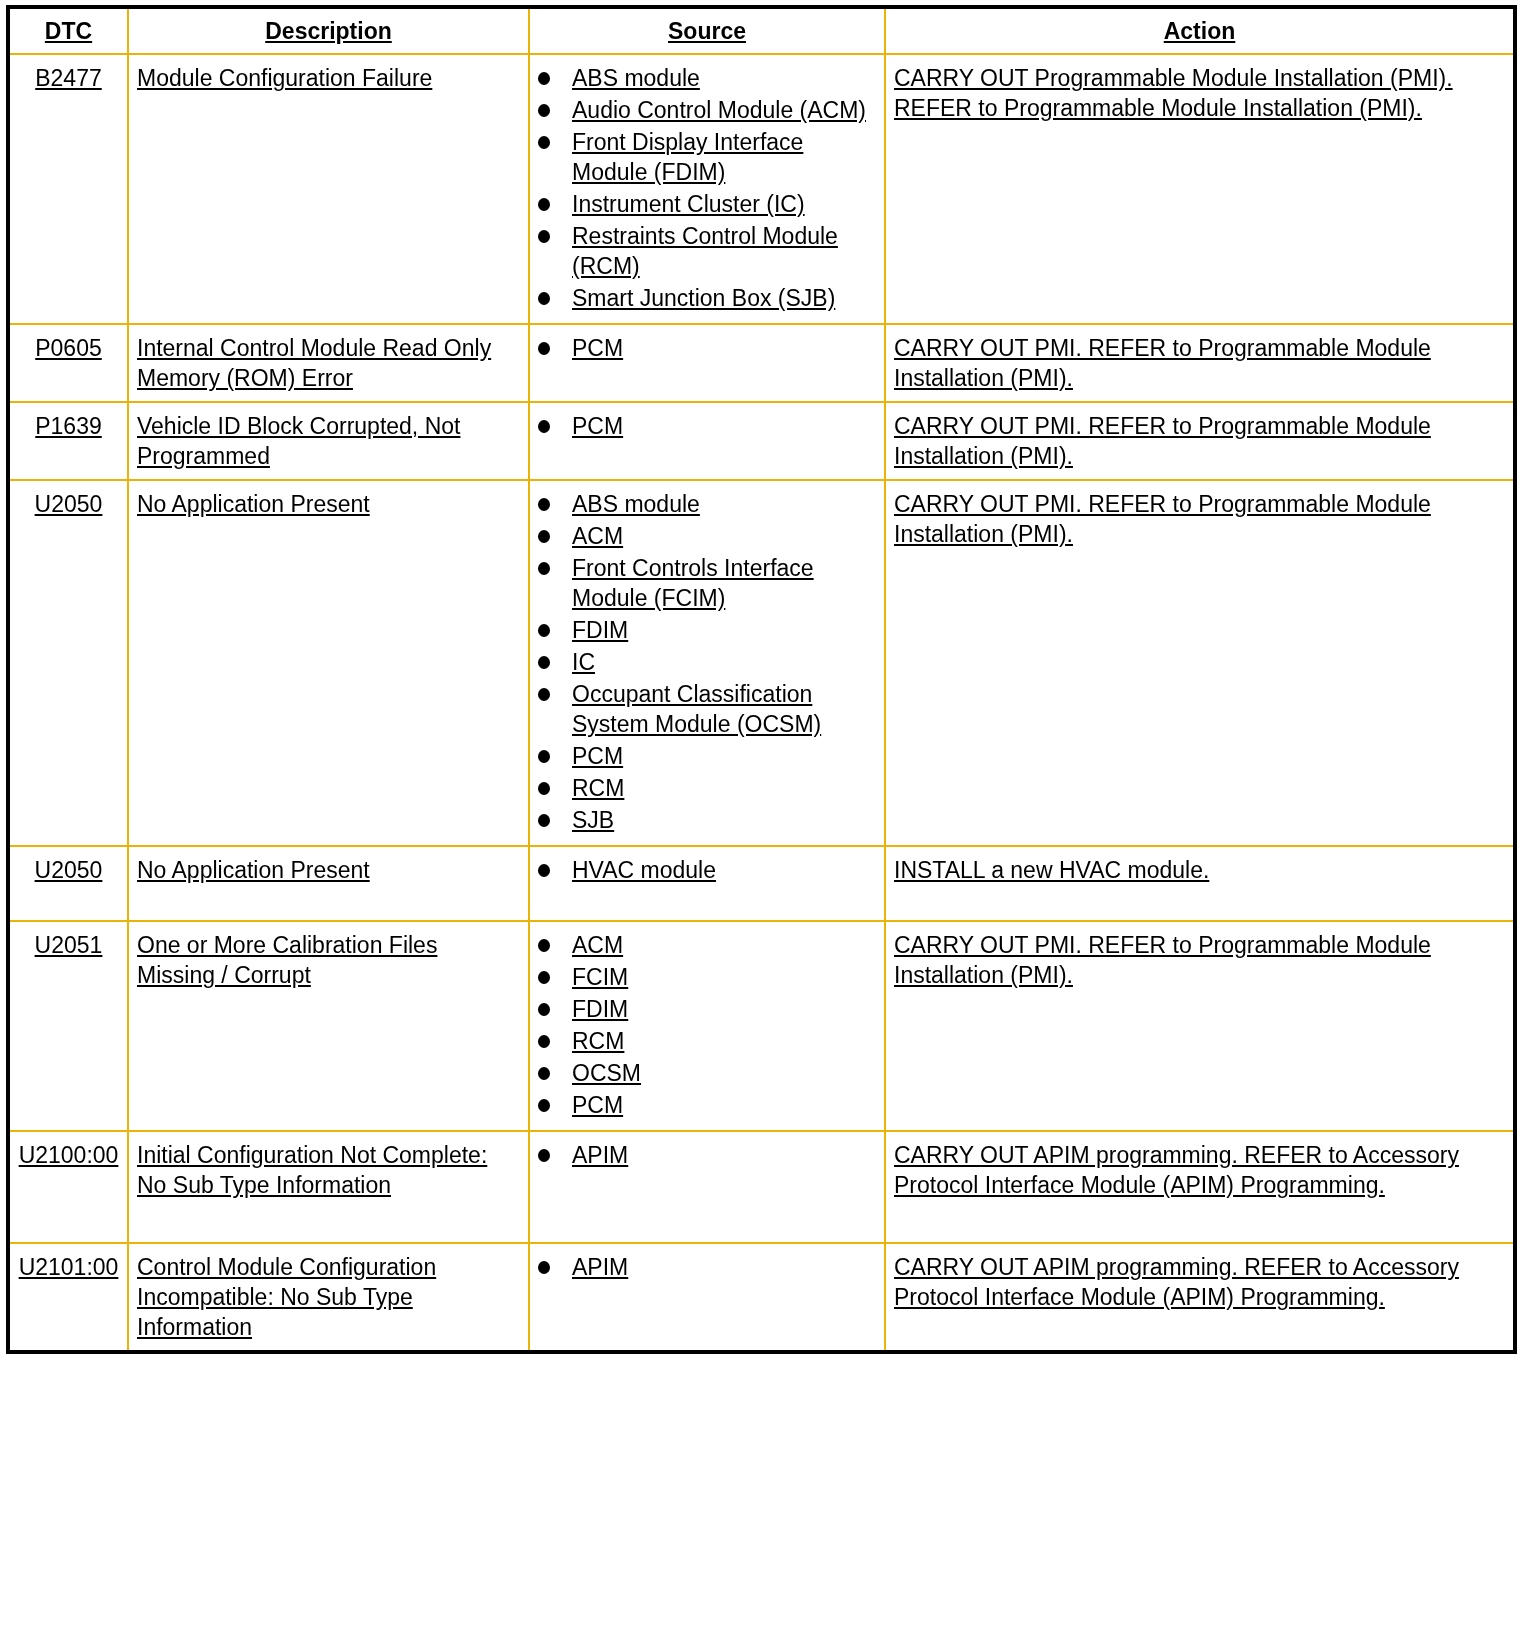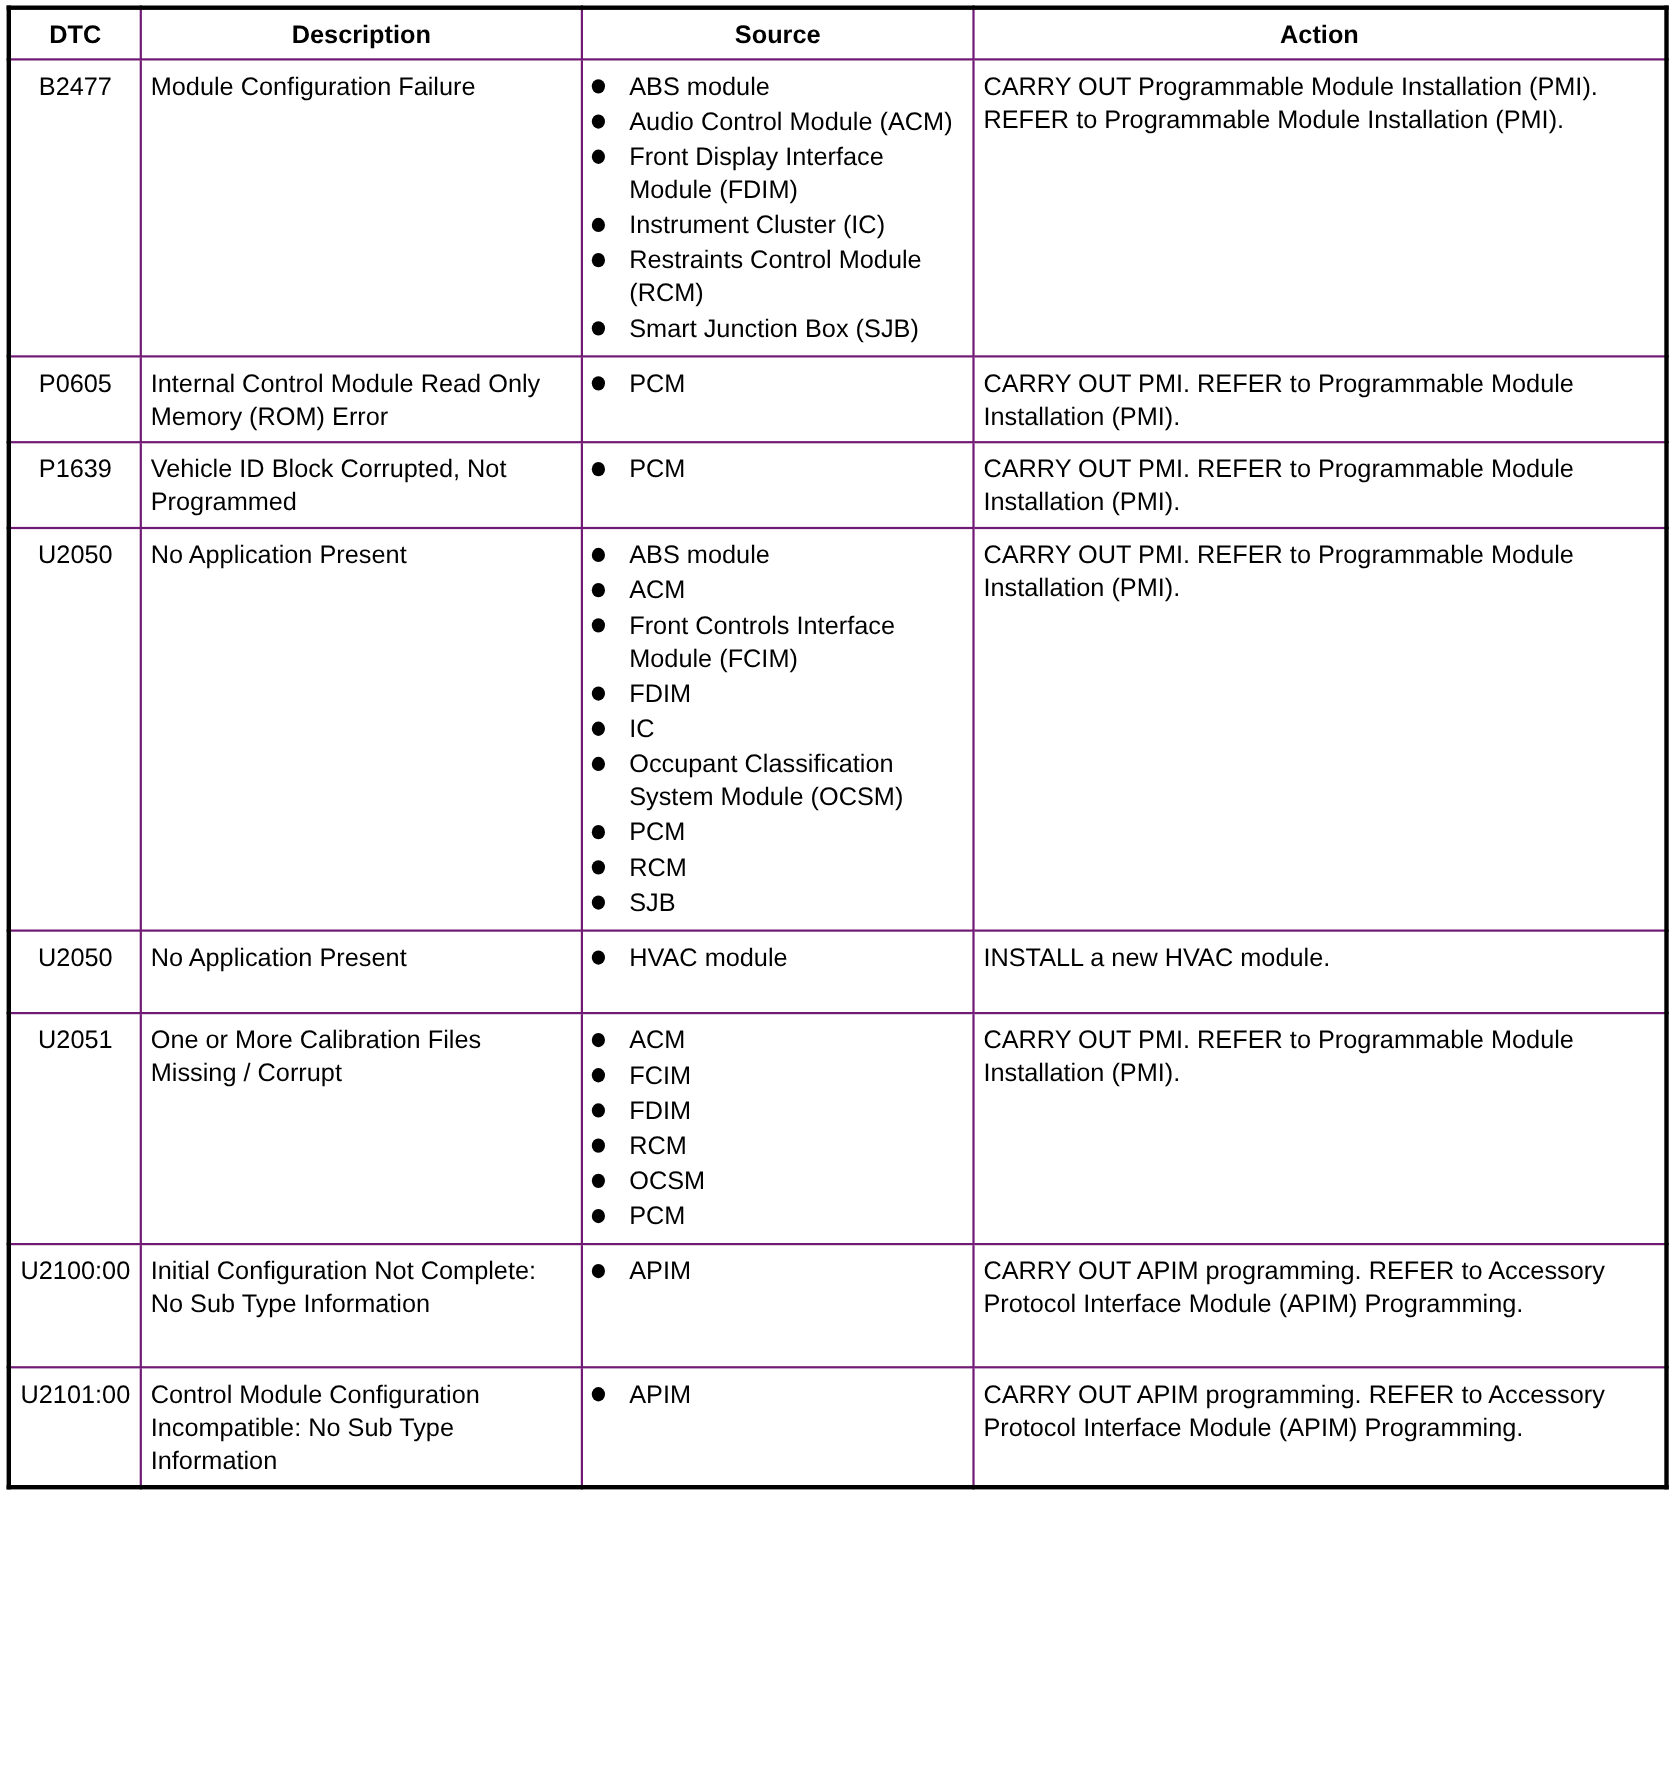--- a/index.html
+++ b/index.html
@@ -5,21 +5,21 @@
   html, body { margin: 0; padding: 0; background: #ffffff; }
   body { width: 1520px; height: 1628px; position: relative; overflow: hidden; }
   table.dtc {
     position: absolute; left: 6px; top: 5px;
     width: 1507px; border-collapse: collapse;
     border: 4px solid #000;
     font-family: "Liberation Sans", sans-serif;
     font-size: 23px; line-height: 30px; color: #000;
     table-layout: fixed;
   }
-  table.dtc th, table.dtc td { border: 2px solid #701a75; vertical-align: top; }
+  table.dtc th, table.dtc td { border: 2px solid #eab308; vertical-align: top; text-decoration: underline; }
   table.dtc th { font-weight: bold; height: 44px; padding: 0; vertical-align: middle; text-align: center; }
   table.dtc td { padding: 8px 8px 8px 8px; }
   td.c-dtc { text-align: center; padding-left: 2px; padding-right: 2px; }
   td.c-desc { padding-left: 8px; }
   td.c-src { padding-left: 24px; border-radius: 24px; }
   ul.src { list-style: none; margin: 0; padding: 0; }
   ul.src li { position: relative; padding-left: 34px; margin-bottom: 2px; }
   ul.src li .bullet {
     position: absolute; left: 0; top: 9px; width: 12px; height: 13px;
     border-radius: 50%; background: #000;

